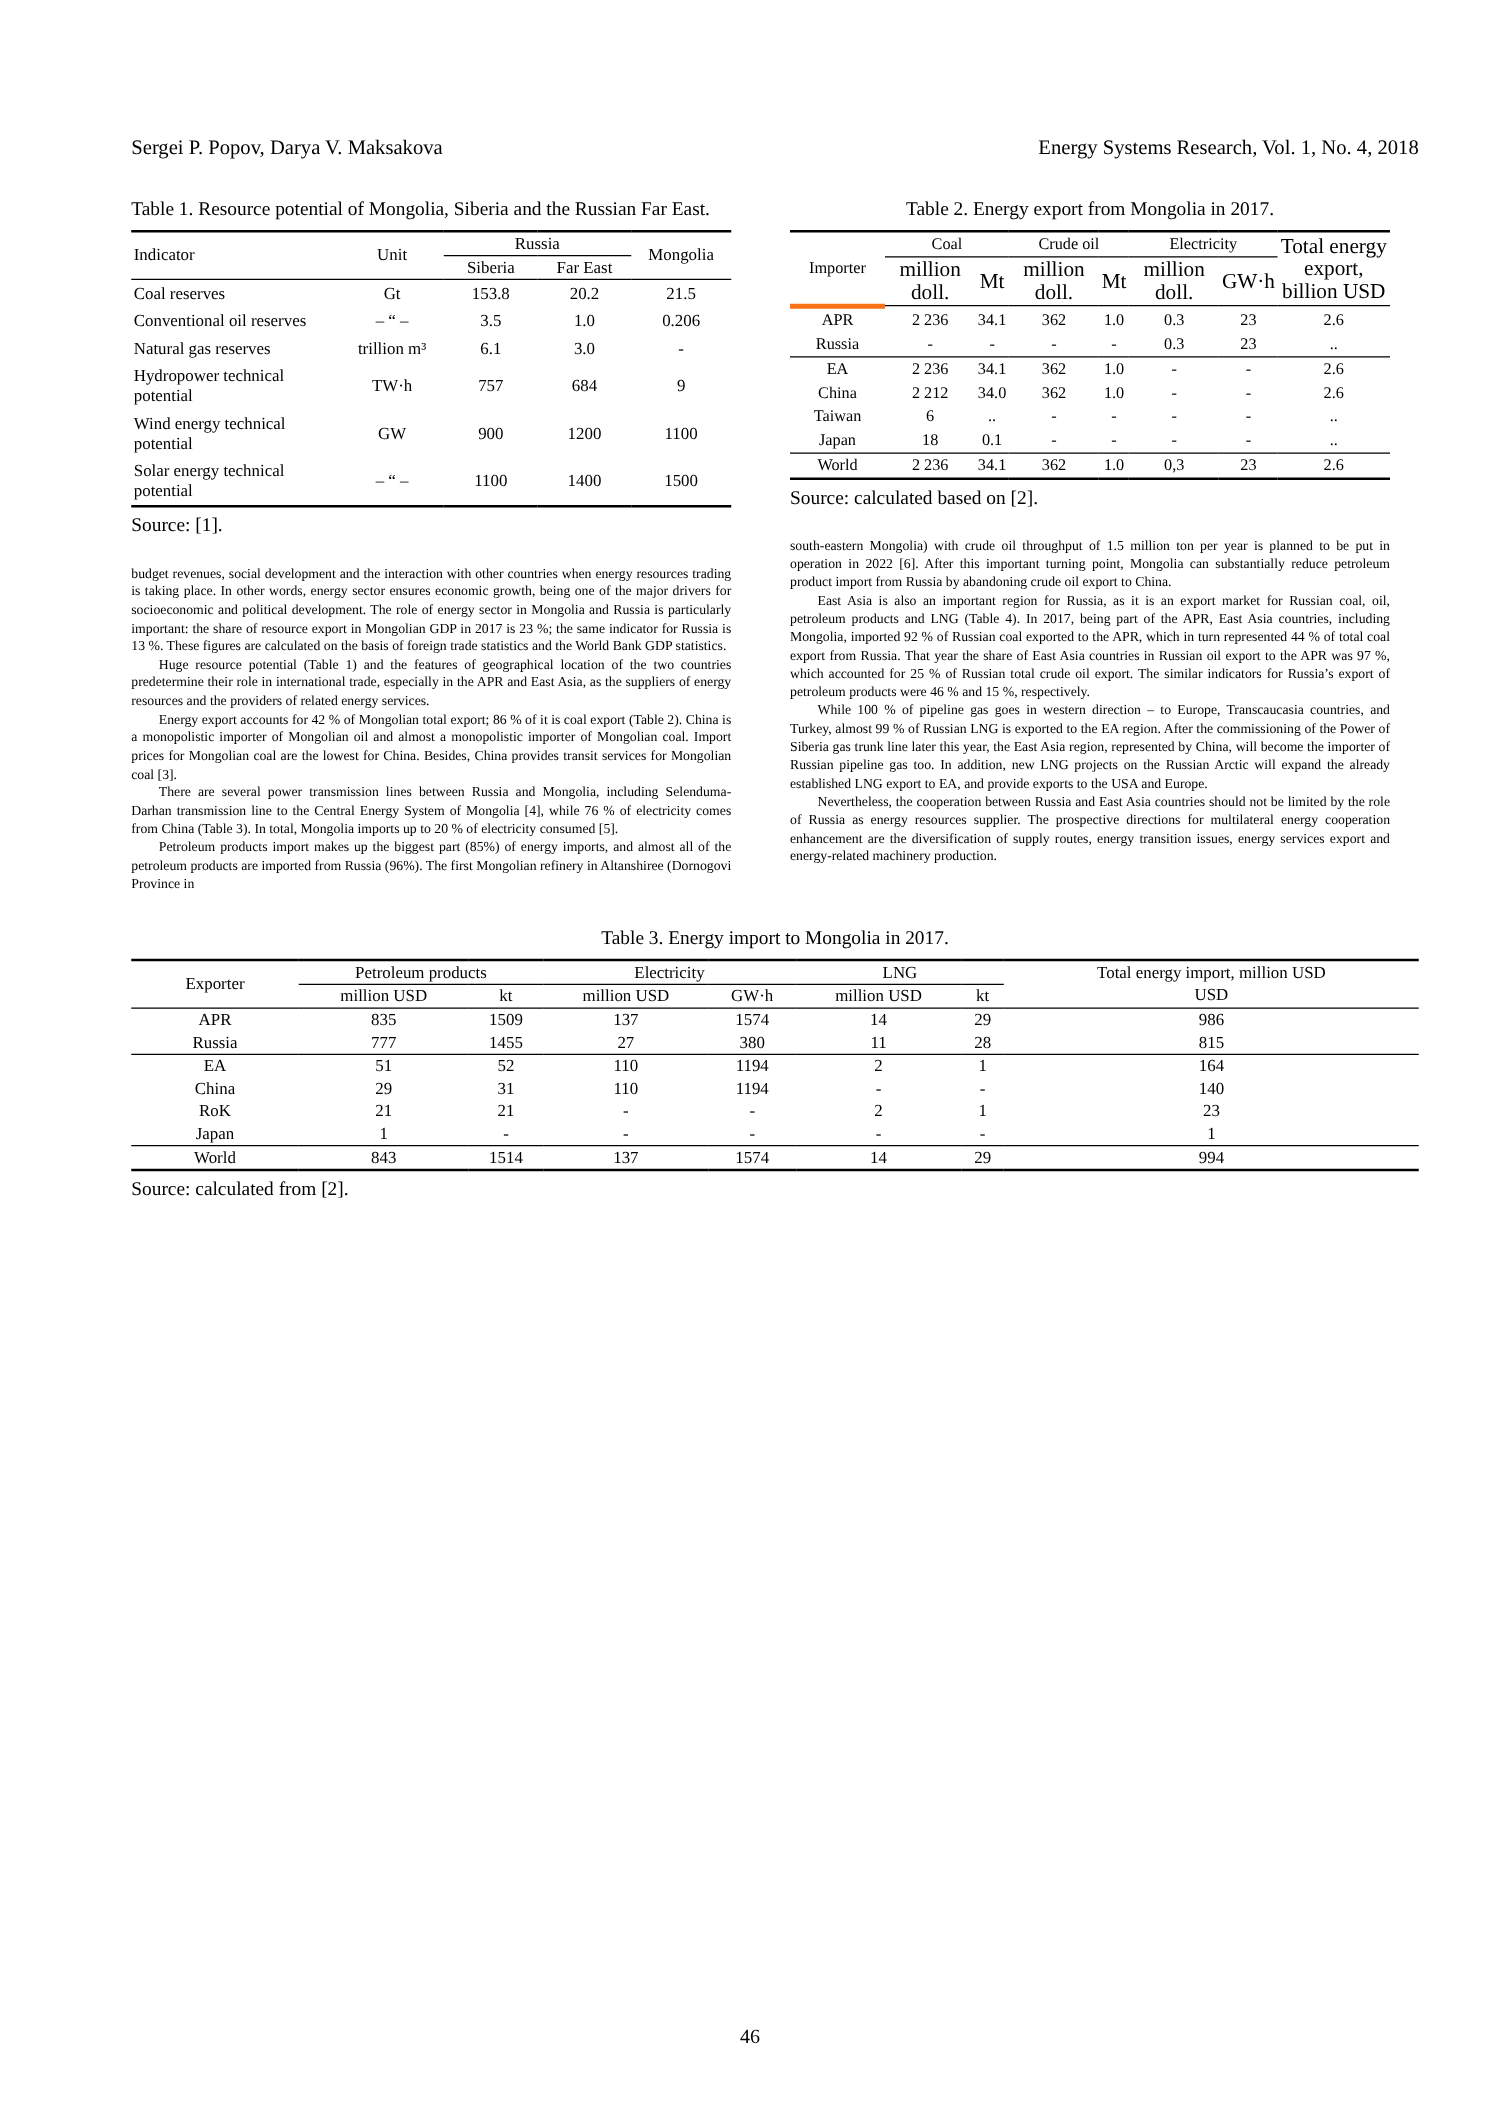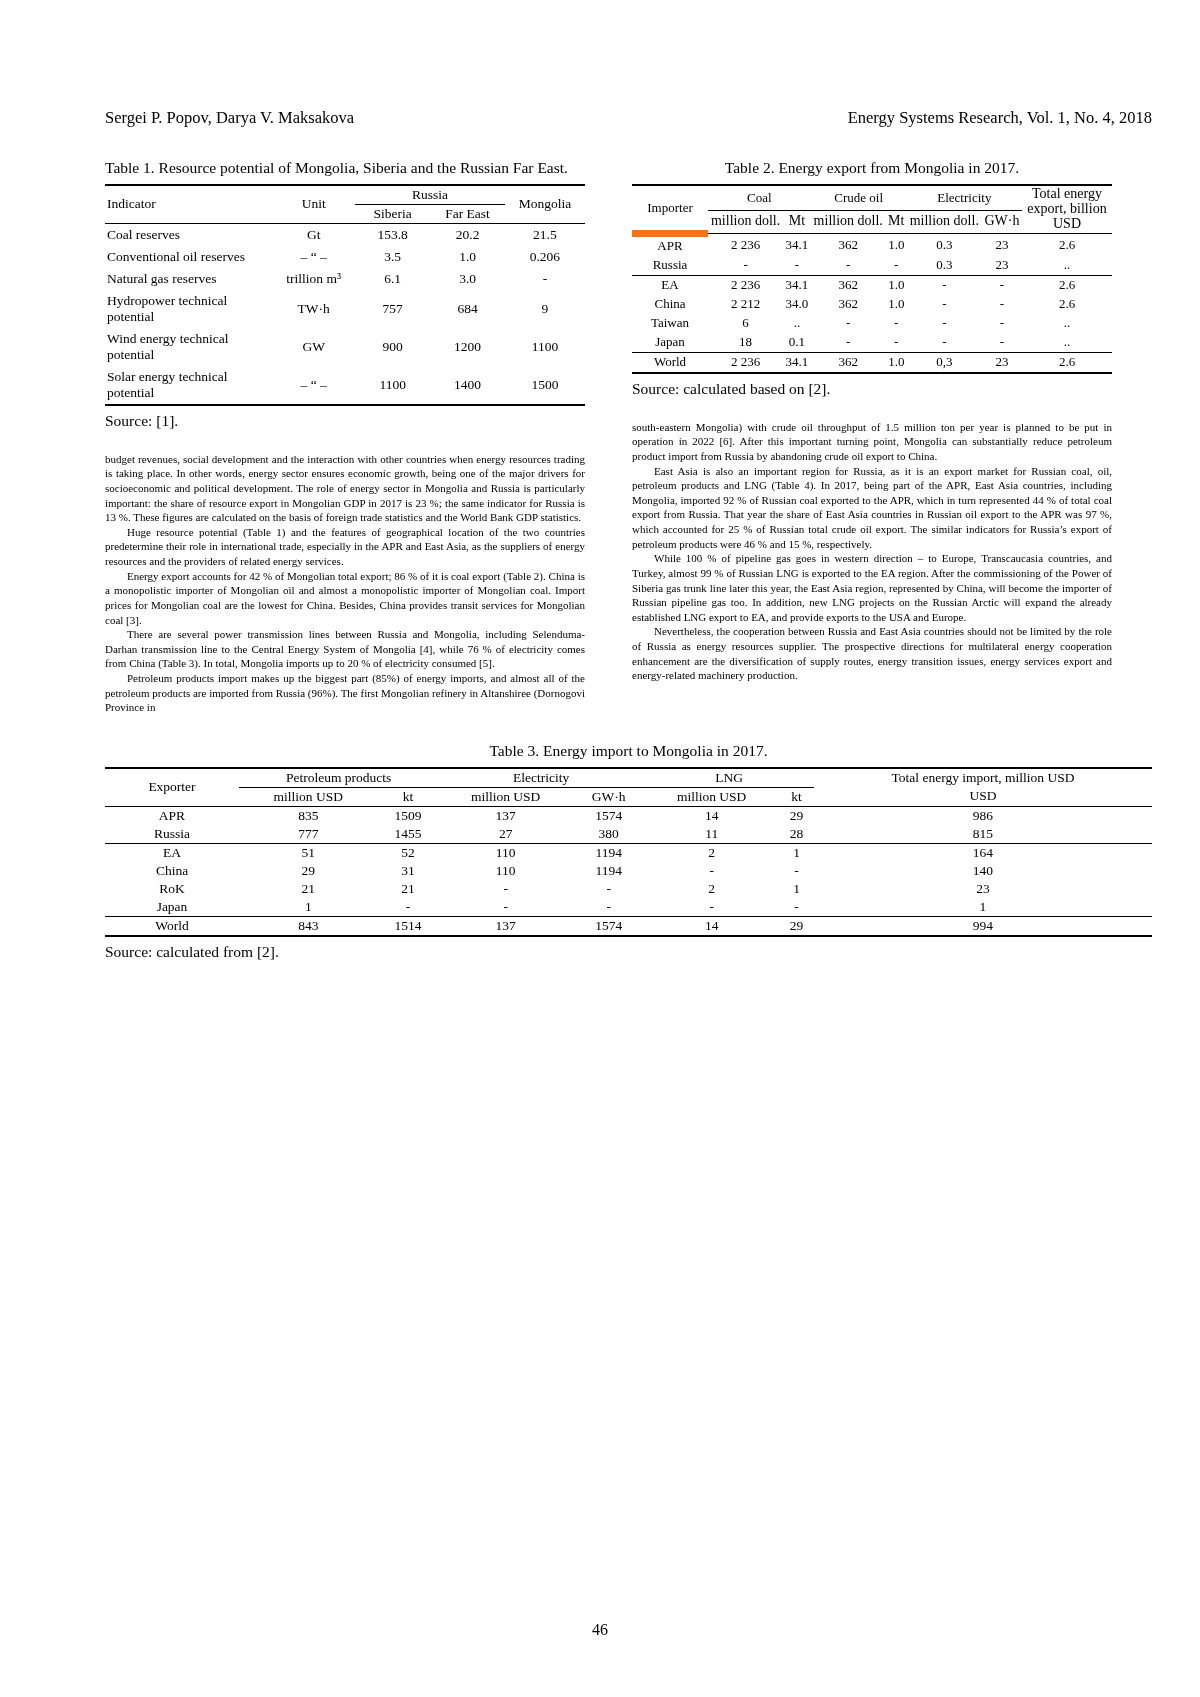--- a/index.html
+++ b/index.html
@@ -13,21 +13,21 @@
     font-family: "Liberation Serif", serif;
     color: #000;
     position: relative;
   }
   .page {
     position: absolute;
     left: 0; top: 0;
     width: 1200px;
     height: 1697px;
     box-sizing: border-box;
-    padding: 108px 48px 40px 105px;
+    padding: 108px 65px 40px 105px;
   }
   .runhead {
     display: flex;
     justify-content: space-between;
     font-size: 16.5px;
     line-height: 1.2;
     margin-bottom: 4px;
   }
   .runhead .left { text-align: left; }
   .runhead .right { text-align: right; }
@@ -70,21 +70,21 @@
   .t1 .unit { text-align: center; width: 80px; }
   .t1 .num { text-align: center; width: 72px; }
   .t1 .mong { text-align: center; width: 76px; }
   .t1 .row td { padding-top: 3px; padding-bottom: 3px; }
 
   
   .t2 { font-size: 13px; }
   .t2 td, .t2 th { padding: 1.5px 2px; }
   .t2 .imp { text-align: center; width: 72px; }
   .t2 .n { text-align: center; margin-left: 12px; }
-  .small-head { font-size: 14px; line-height: 1.05; }
+  .small-head { font-size: 17px; line-height: 1.05; }
 
   .source {
     font-size: 15.5px;
     margin-top: 6px;
   }
 
   .body-text {
     font-size: 11px;
     line-height: 1.33;
     text-align: justify;
@@ -197,21 +197,21 @@
       </div>
     </div>
 
     <div class="col">
 
       <div class="tbl-caption center">Table 2. Energy export from Mongolia in 2017.</div>
 
       <table class="t2">
         <tbody>
             <tr class="t-top">
-          <td class="imp" rowspan="2" style="border-bottom:7px solid #f97316;">Importer</td>
+          <td class="imp" rowspan="2" style="border-bottom:4px solid #f97316;">Importer</td>
           <td class="c t-thin-bot" colspan="2">Coal</td>
           <td class="c t-thin-bot" colspan="2">Crude oil</td>
           <td class="c t-thin-bot" colspan="2">Electricity</td>
           <td class="c small-head" rowspan="2" style="border-bottom:1px solid #000; width:86px;">Total energy export, billion USD</td>
         </tr>
         <tr>
           <td class="n t-thin-bot small-head">million doll.</td>
           <td class="n t-thin-bot small-head">Mt</td>
           <td class="n t-thin-bot small-head">million doll.</td>
           <td class="n t-thin-bot small-head">Mt</td>

